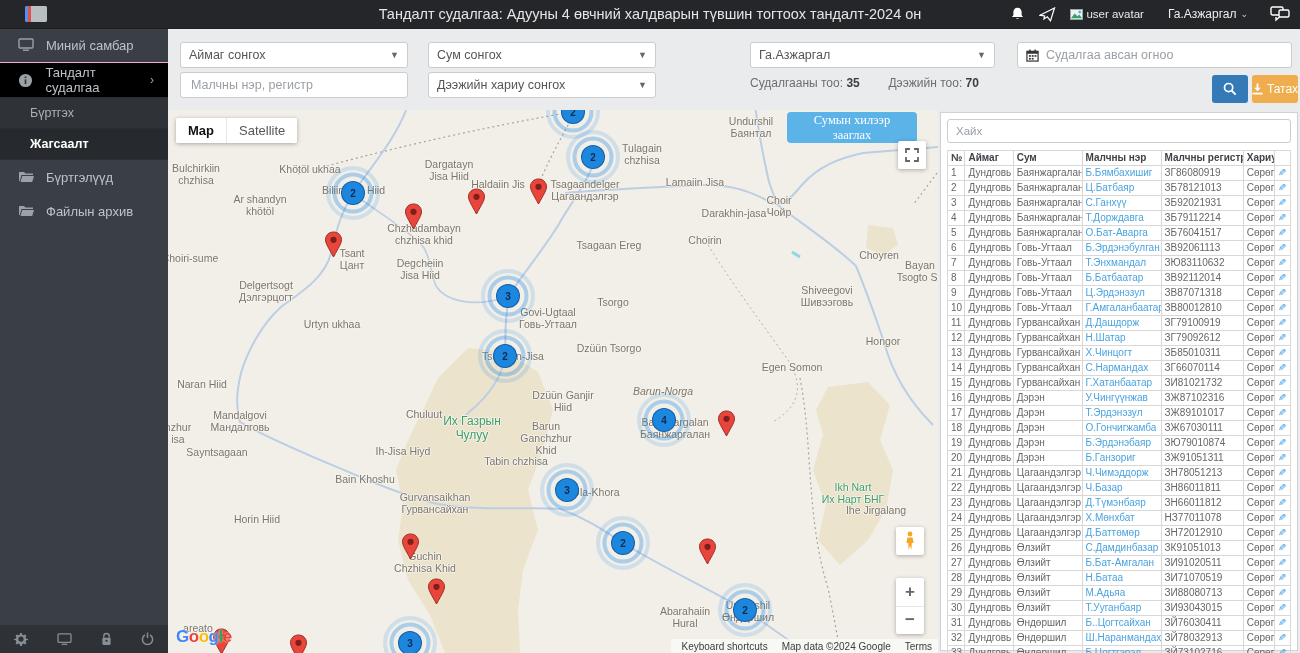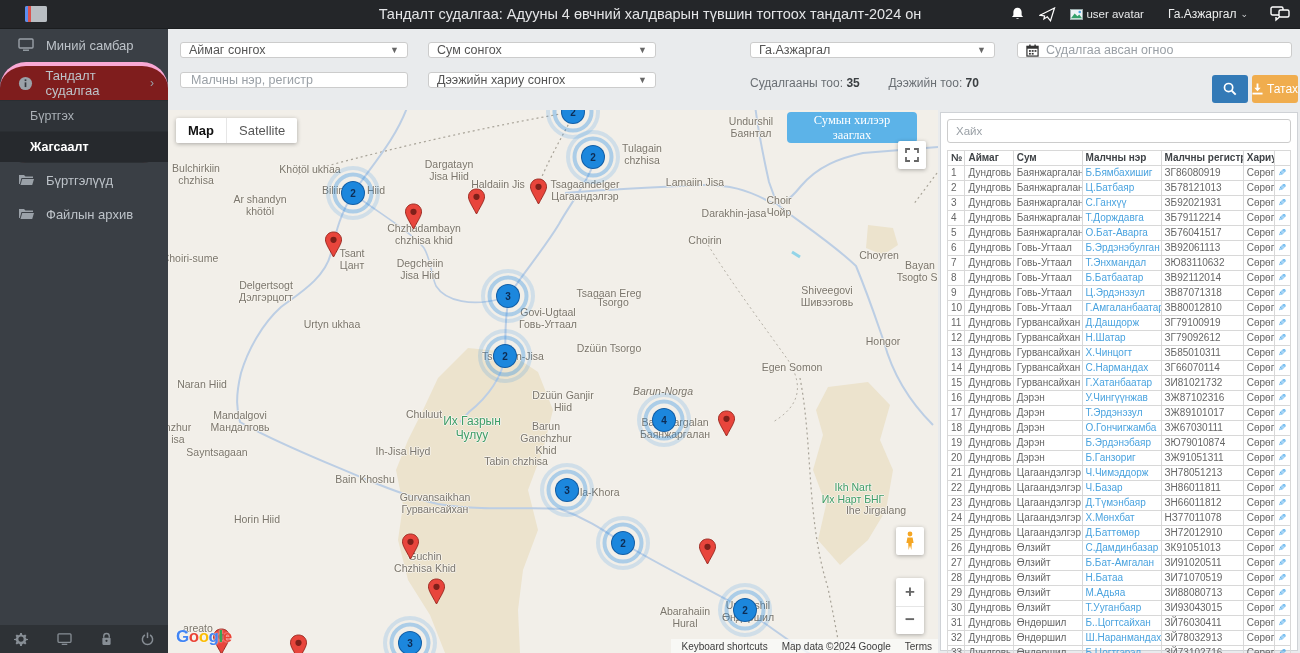--- a/index.html
+++ b/index.html
@@ -18,32 +18,32 @@
   .avatar-broken{width:13px;height:11px;margin-right:3px}
   .user-label{font-size:11.5px;color:#e8e9ea;margin-right:10px;}
   .user-name{font-size:12px;color:#eceded;margin-right:4px;}
   .caret-down{font-size:9px;color:#cfd1d3;margin-right:22px;}
   .chat-ico{margin-right:10px}
   
   .sidebar{position:absolute;left:0;top:28px;width:168px;height:625px;background:#3a3f45;z-index:40;}
   .side-item{height:34px;display:flex;align-items:center;padding-left:18px;color:#bdc3c9;
              font-size:13px;cursor:pointer;}
   .side-item .sico{width:17px;height:14px;margin-right:11px;color:#9aa1a8;display:inline-flex;}
-  .menu-group{background:#7f1d1d;border-top:4px solid #f9a8d4;border-bottom:1px solid #2c3034;border-radius:26px;}
+  .menu-group{background:#000000;border-top:1px solid #f9a8d4;border-bottom:1px solid #2c3034;}
   .chev{margin-left:auto;margin-right:14px;color:#9aa1a8;font-size:12px;}
   .submenu .sub-item{height:30px;display:flex;align-items:center;padding-left:30px;
                      font-size:12.5px;color:#aab0b6;background:#2f3338;cursor:pointer;
                      border-top:1px solid #2a2e32;}
   .submenu .sub-item.active{background:#26292d;color:#ffffff;font-weight:bold;}
   .side-footer{position:absolute;bottom:0;left:0;width:168px;height:28px;background:#2e3236;
                display:flex;align-items:center;justify-content:space-around;color:#878e95;}
   .side-footer .fico{display:inline-flex;cursor:pointer}
   
   .content{position:absolute;left:168px;top:28px;width:1132px;height:625px;background:#e9ebed;}
-  .ctl{position:absolute;background:#fff;border:1px solid #ccc;border-radius:3px;height:16px;
+  .ctl{position:absolute;background:#fff;border:1px solid #ccc;border-radius:3px;height:26px;
        font-size:12.5px;color:#555;display:flex;align-items:center;padding:0 8px;box-sizing:border-box;}
   .ctl .caret{margin-left:auto;font-size:9px;color:#666;}
   .ctl input{border:none;outline:none;width:100%;font-size:12.5px;color:#555;
              font-family:"Liberation Sans",sans-serif;background:transparent;}
   .ctl input::placeholder{color:#9aa0a6;}
   .counts{position:absolute;left:582px;top:48px;font-size:12px;color:#6a6f74;}
   .counts b{color:#3c4043;}
   .btn{position:absolute;height:28px;border:none;border-radius:3px;color:#fff;cursor:pointer;
        display:flex;align-items:center;justify-content:center;font-size:12px;
        font-family:"Liberation Sans",sans-serif;}
@@ -355,21 +355,21 @@
         <div class="map-label" style="left: 659px; top: 186px;">
           <div>Shiveegovi</div>
           <div>Шивээговь</div>
         </div>
         <div class="map-label" style="left: 715px; top: 231px;">
           <div>Hongor</div>
         </div>
         <div class="map-label" style="left: 624px; top: 257px;">
           <div>Egen Somon</div>
         </div>
-        <div class="map-label" style="left: 441px; top: 135px; margin-top: 48px;">
+        <div class="map-label" style="left: 441px; top: 135px;">
           <div>Tsagaan Ereg</div>
         </div>
         <div class="map-label" style="left: 445px; top: 192px;">
           <div>Tsorgo</div>
         </div>
         <div class="map-label" style="left: 380px; top: 208px;">
           <div>Govi-Ugtaal</div>
           <div>Говь-Угтаал</div>
         </div>
         <div class="map-label" style="left: 441px; top: 238px;">

